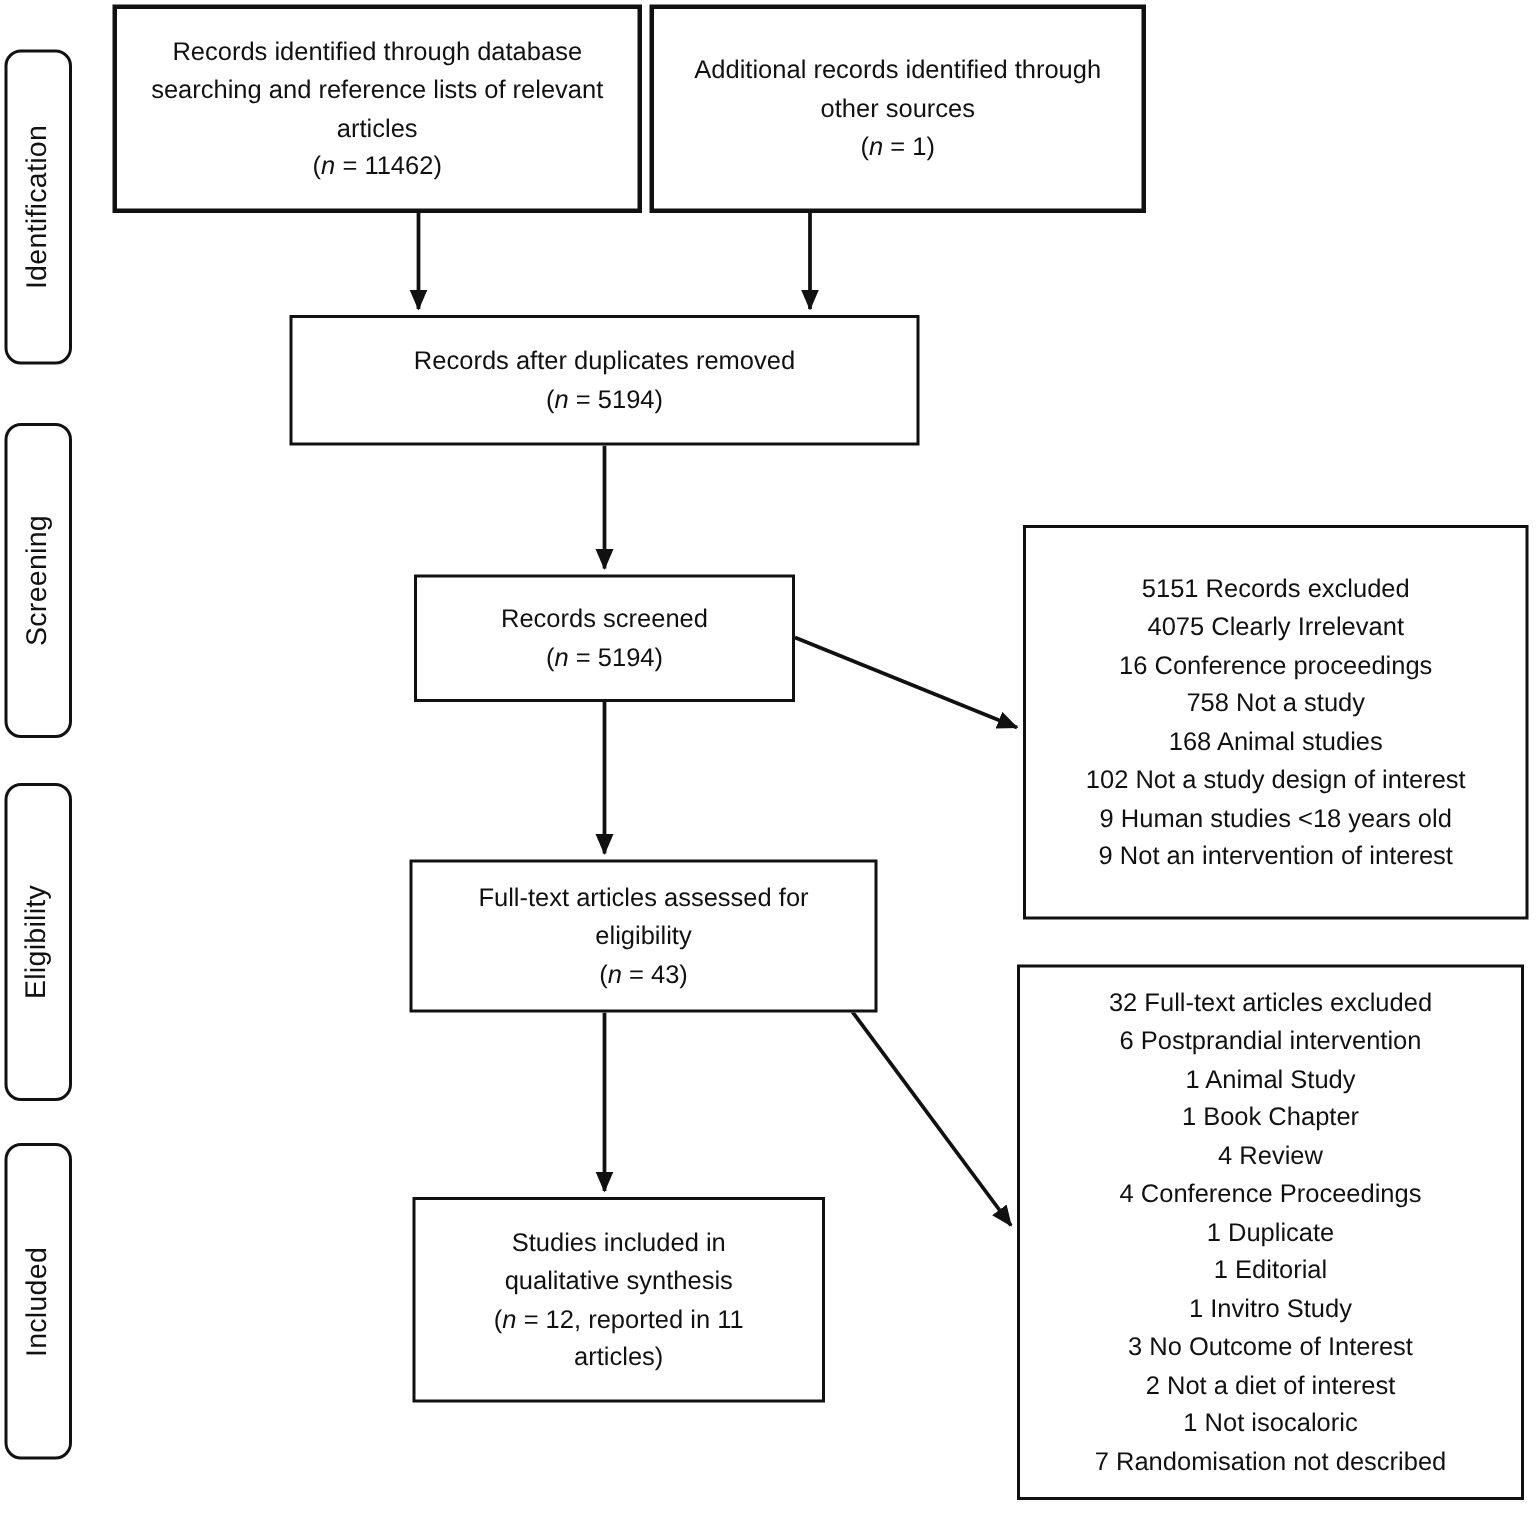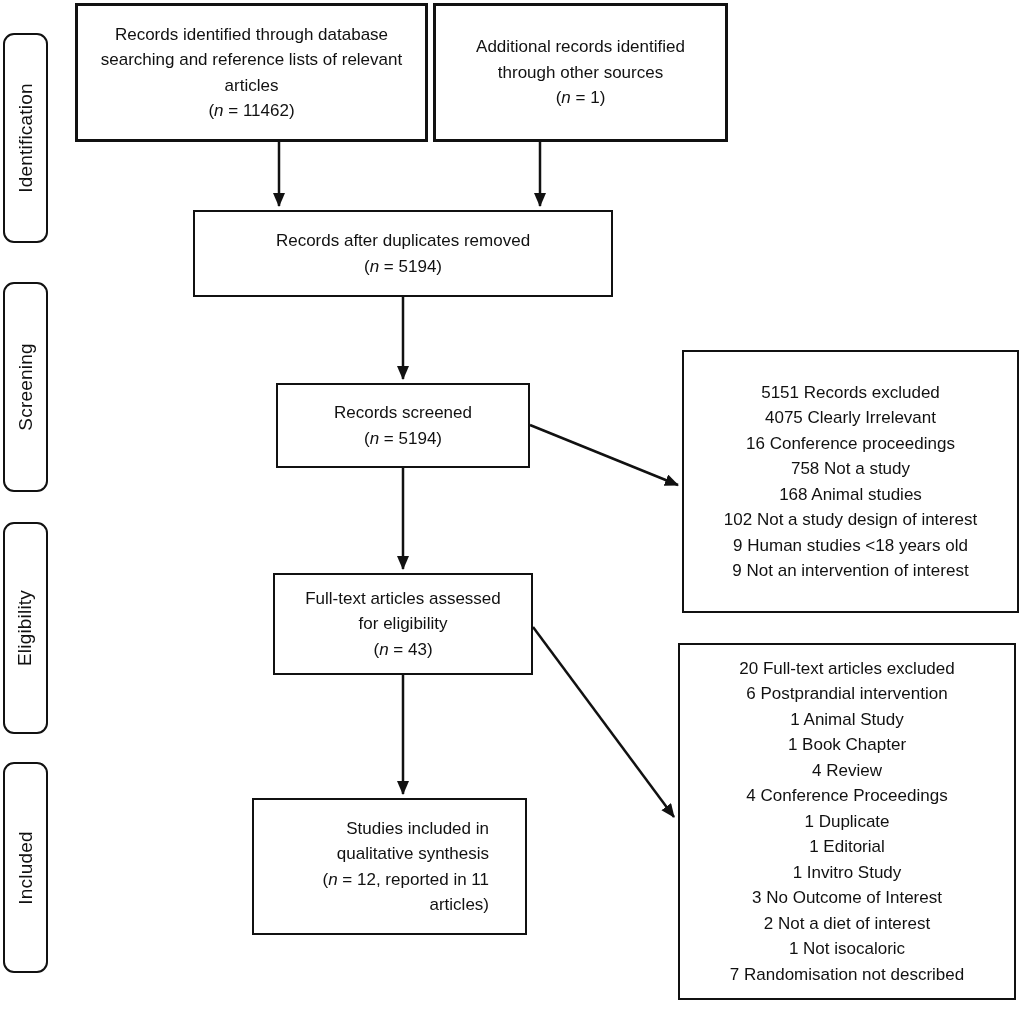--- a/index.html
+++ b/index.html
@@ -57,27 +57,27 @@
     text-align: center;
     font-size: 17px;
     line-height: 1.5;
     z-index: 2;
   }
   .fbox.thick { border-width: 3px; }
   .nvar { font-style: italic; }
   .excl-head { font-weight: normal; }
   
   #box-a { left: 75px;  top: 3px;   width: 353px; height: 139px; padding: 4px 12px; }
-  #box-b { left: 433px; top: 3px;   width: 295px; height: 139px; padding: 0 26px; }
+  #box-b { left: 433px; top: 3px;   width: 331px; height: 139px; padding: 0 26px; }
   #box-c { left: 193px; top: 210px; width: 420px; height: 87px;  padding: 0 10px; align-items: center; }
   #box-d { left: 276px; top: 383px; width: 254px; height: 85px;  padding: 0 10px; }
   #box-e { left: 682px; top: 350px; width: 337px; height: 263px; padding: 0 8px;  }
-  #box-f { left: 273px; top: 573px; width: 260px; height: 102px; padding: 0 18px; }
+  #box-f { left: 273px; top: 573px; width: 312px; height: 102px; padding: 0 18px; }
   #box-g { left: 678px; top: 643px; width: 338px; height: 357px; padding: 0 8px;  }
-  #box-h { left: 252px; top: 798px; width: 275px; height: 137px; padding: 0 36px; text-align: right; }
+  #box-h { left: 275px; top: 798px; width: 275px; height: 137px; padding: 0 36px; }
   
   #stage-identification { top: 33px;  height: 210px; }
   #stage-screening      { top: 282px; height: 210px; }
   #stage-eligibility    { top: 522px; height: 212px; }
   #stage-included       { top: 762px; height: 211px; }
 </style>
 </head>
 <body>
 
 <div id="canvas">
@@ -142,21 +142,21 @@
         <div>9 Not an intervention of interest</div>
       </div>
   </div>
 
   <div class="fbox" id="box-f">
     <div>Full-text articles assessed for eligibility</div>
     <div><span>(</span><i class="nvar">n</i><span> = 43)</span></div>
   </div>
 
   <div class="fbox" id="box-g">
-    <div class="excl-head">20 Full-text articles excluded</div>
+    <div class="excl-head">32 Full-text articles excluded</div>
     <div>
         <div>6 Postprandial intervention</div>
         <div>1 Animal Study</div>
         <div>1 Book Chapter</div>
         <div>4 Review</div>
         <div>4 Conference Proceedings</div>
         <div>1 Duplicate</div>
         <div>1 Editorial</div>
         <div>1 Invitro Study</div>
         <div>3 No Outcome of Interest</div>

